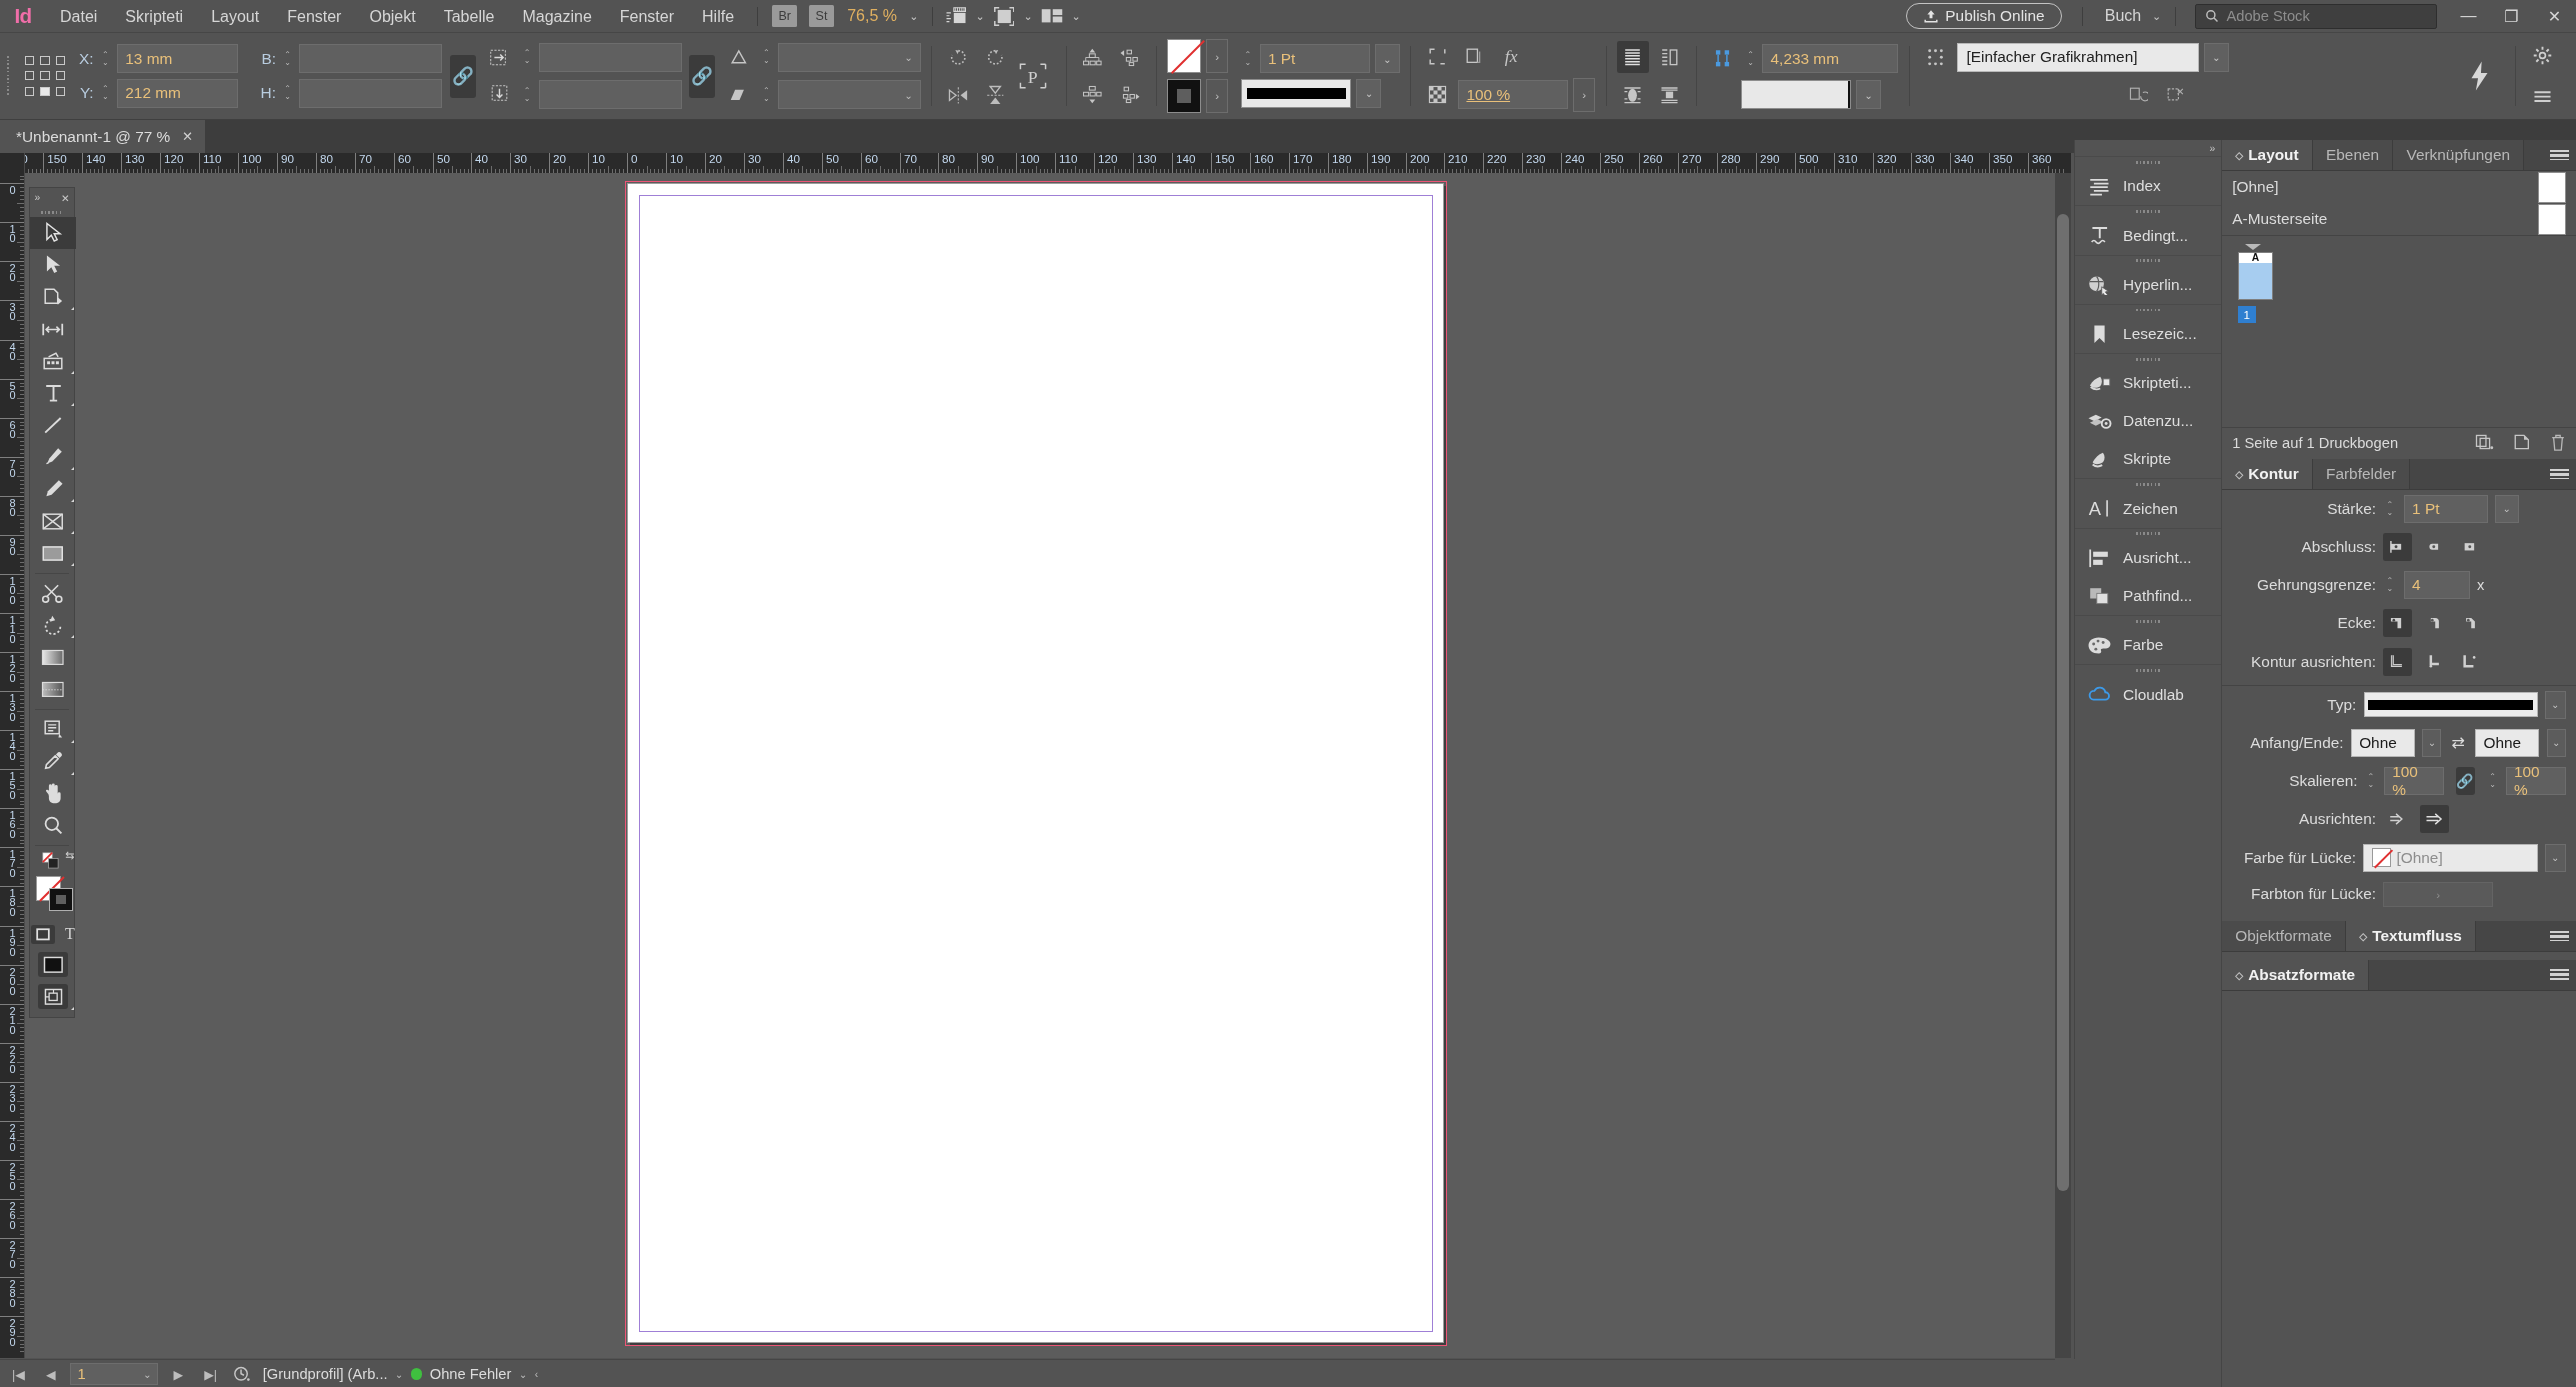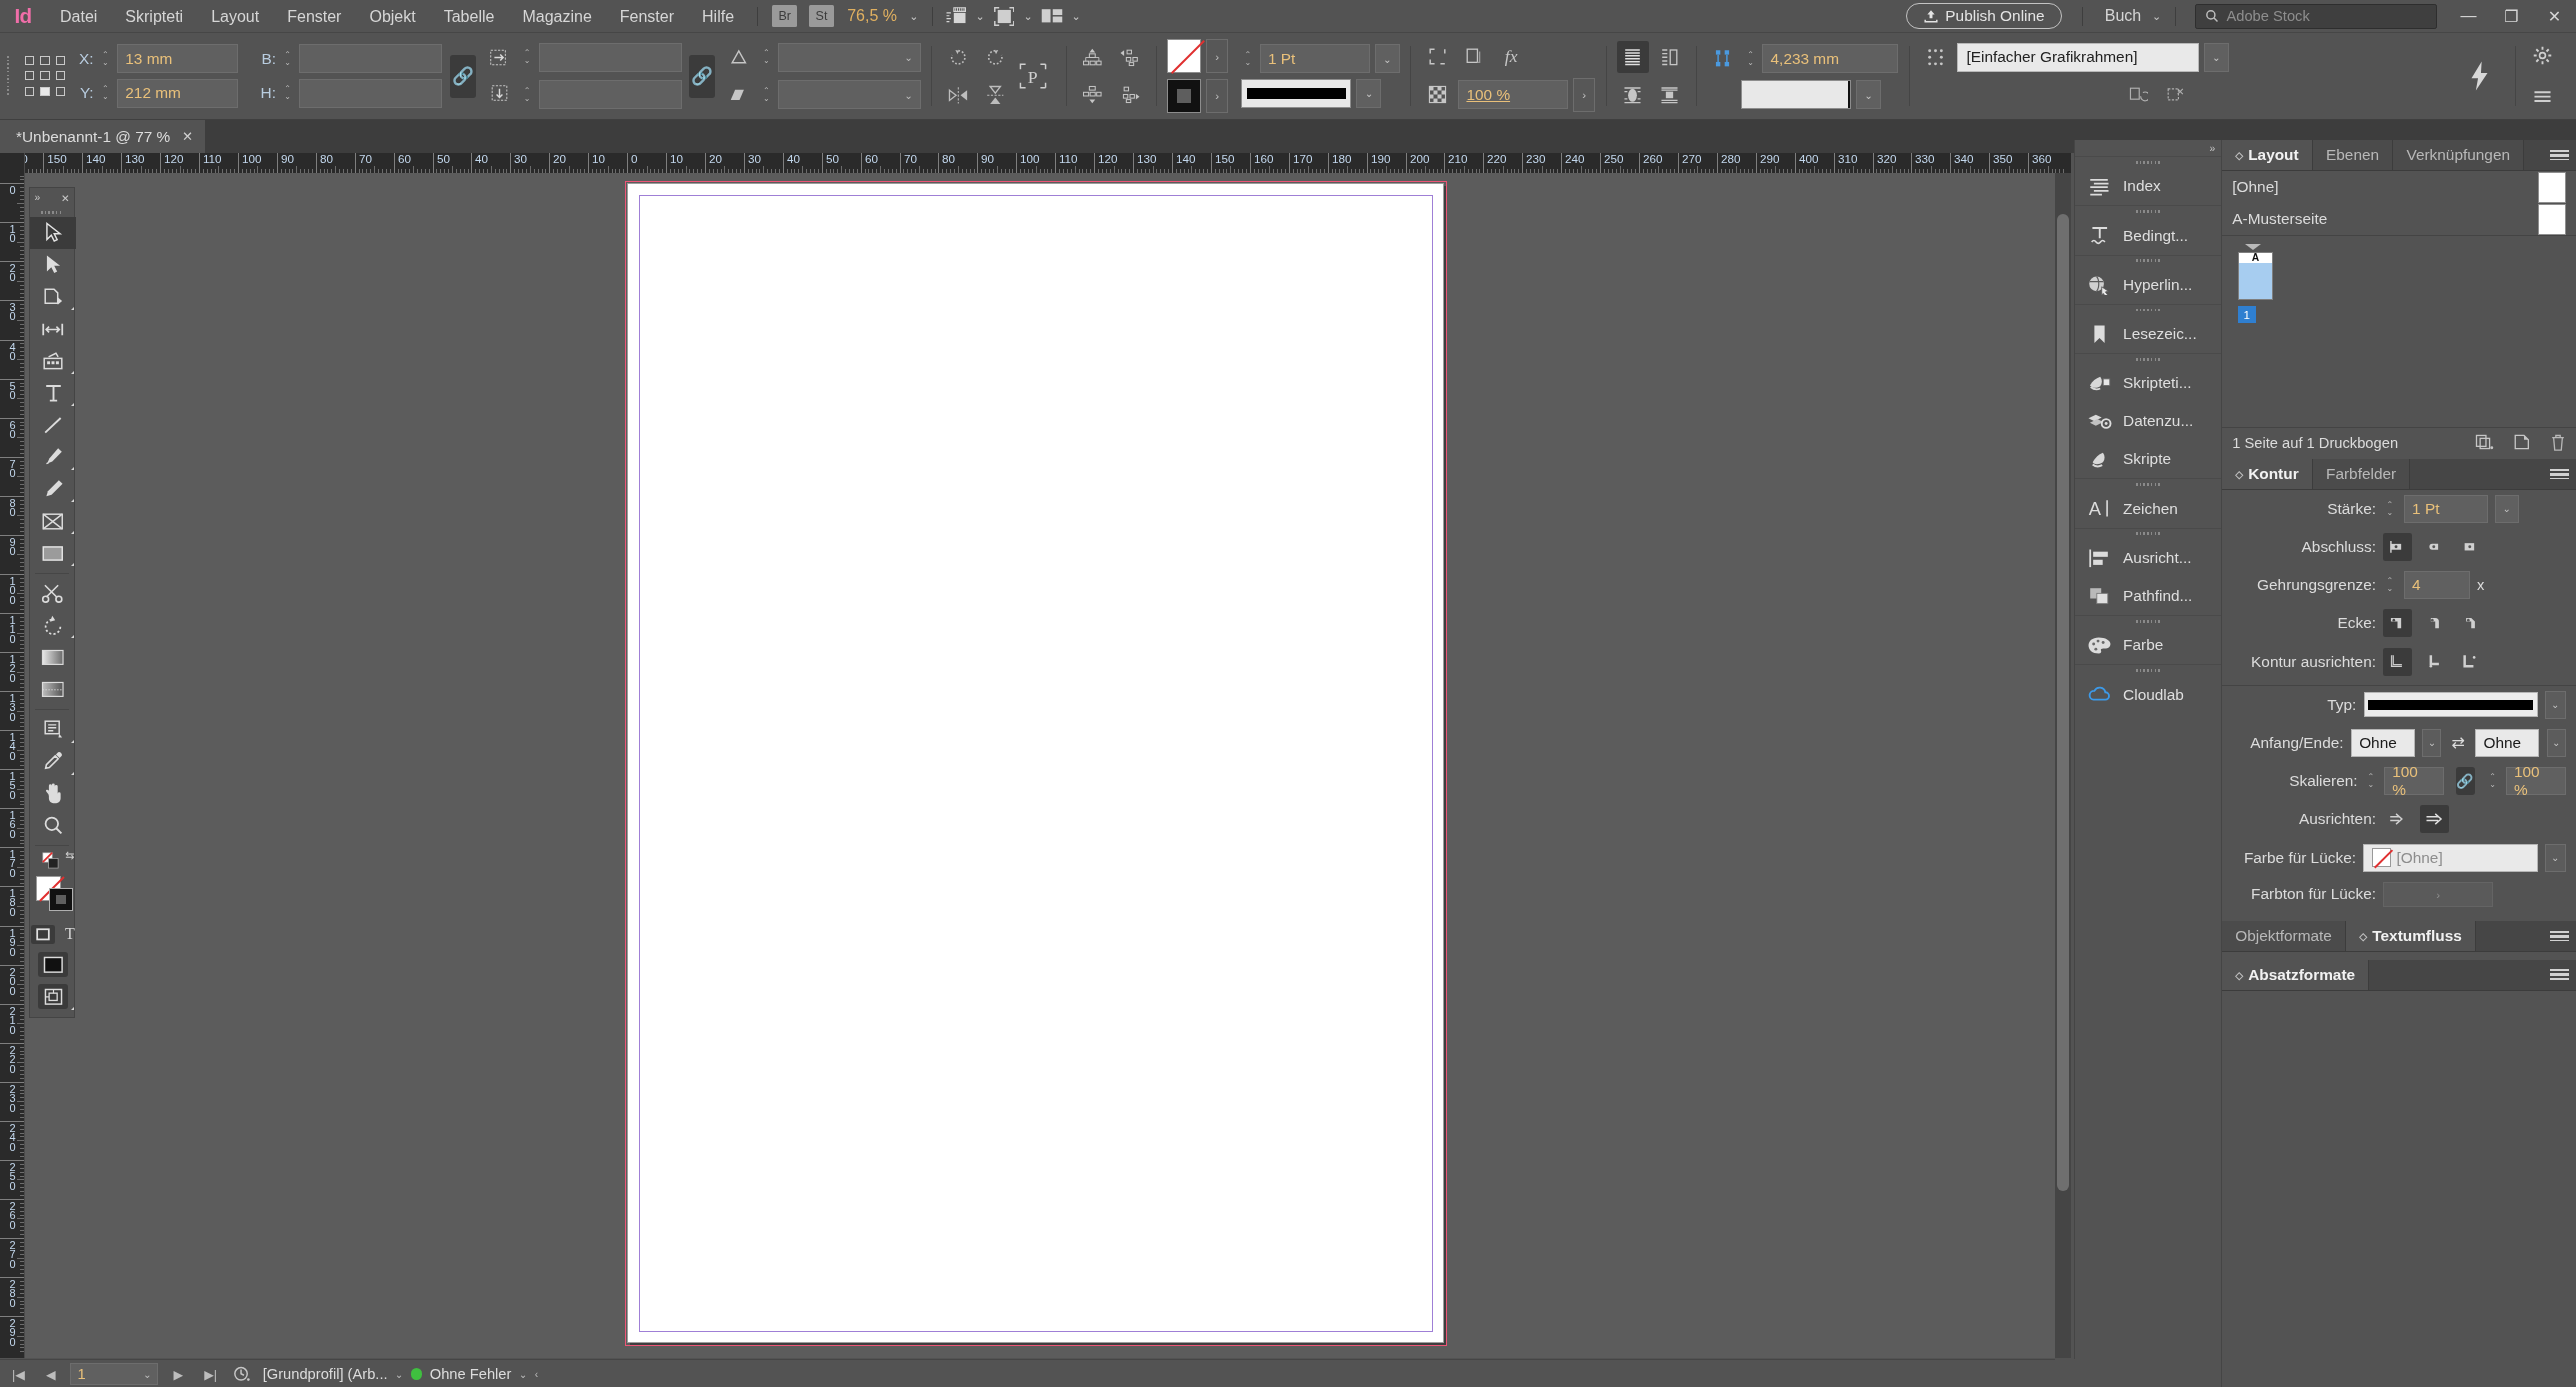--- a/index.html
+++ b/index.html
@@ -1324,21 +1324,21 @@
       <div class="htick" style="left: 1731px;">290</div>
       <div class="hmin" style="left: 1735px; height: 3.7px;"></div>
       <div class="hmin" style="left: 1739px; height: 3.7px;"></div>
       <div class="hmin" style="left: 1742px; height: 3.7px;"></div>
       <div class="hmin" style="left: 1746px; height: 3.7px;"></div>
       <div class="hmin" style="left: 1750px; height: 6.6px;"></div>
       <div class="hmin" style="left: 1754px; height: 3.7px;"></div>
       <div class="hmin" style="left: 1758px; height: 3.7px;"></div>
       <div class="hmin" style="left: 1762px; height: 3.7px;"></div>
       <div class="hmin" style="left: 1766px; height: 3.7px;"></div>
-      <div class="htick" style="left: 1770px;">400</div>
+      <div class="htick" style="left: 1770px;">500</div>
       <div class="hmin" style="left: 1774px; height: 3.7px;"></div>
       <div class="hmin" style="left: 1777px; height: 3.7px;"></div>
       <div class="hmin" style="left: 1781px; height: 3.7px;"></div>
       <div class="hmin" style="left: 1785px; height: 3.7px;"></div>
       <div class="hmin" style="left: 1789px; height: 6.6px;"></div>
       <div class="hmin" style="left: 1793px; height: 3.7px;"></div>
       <div class="hmin" style="left: 1797px; height: 3.7px;"></div>
       <div class="hmin" style="left: 1801px; height: 3.7px;"></div>
       <div class="hmin" style="left: 1805px; height: 3.7px;"></div>
       <div class="htick" style="left: 1809px;">310</div>

